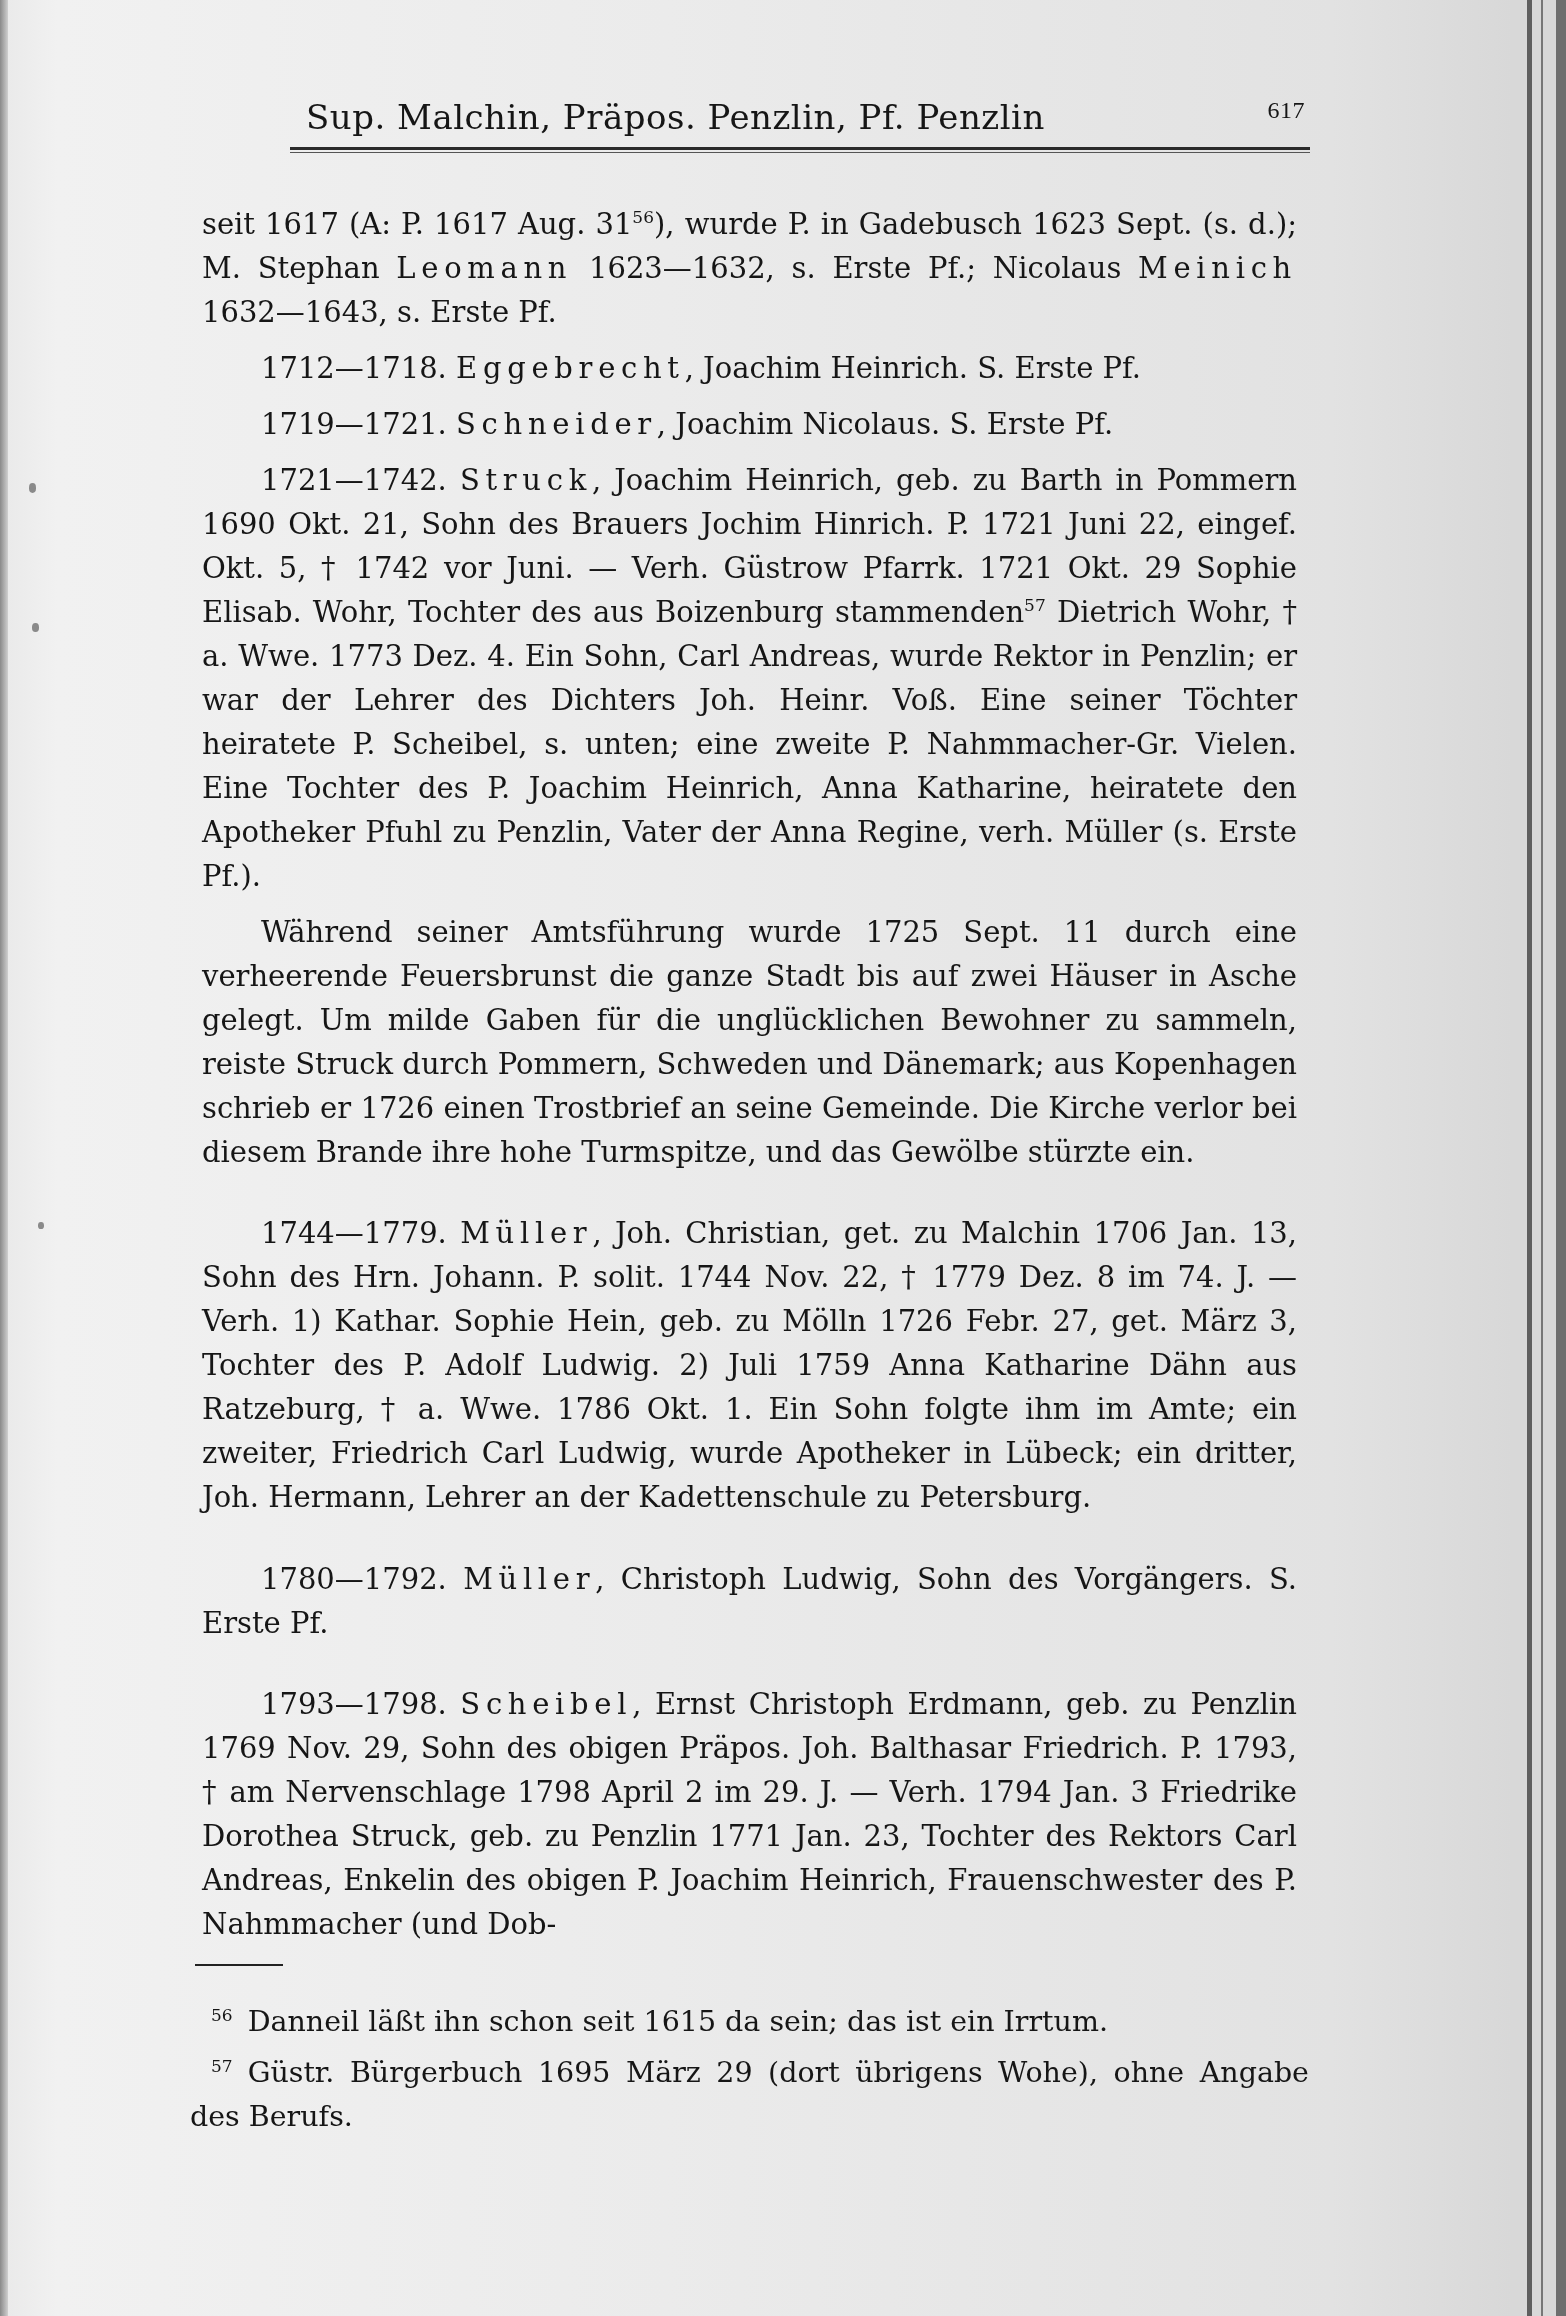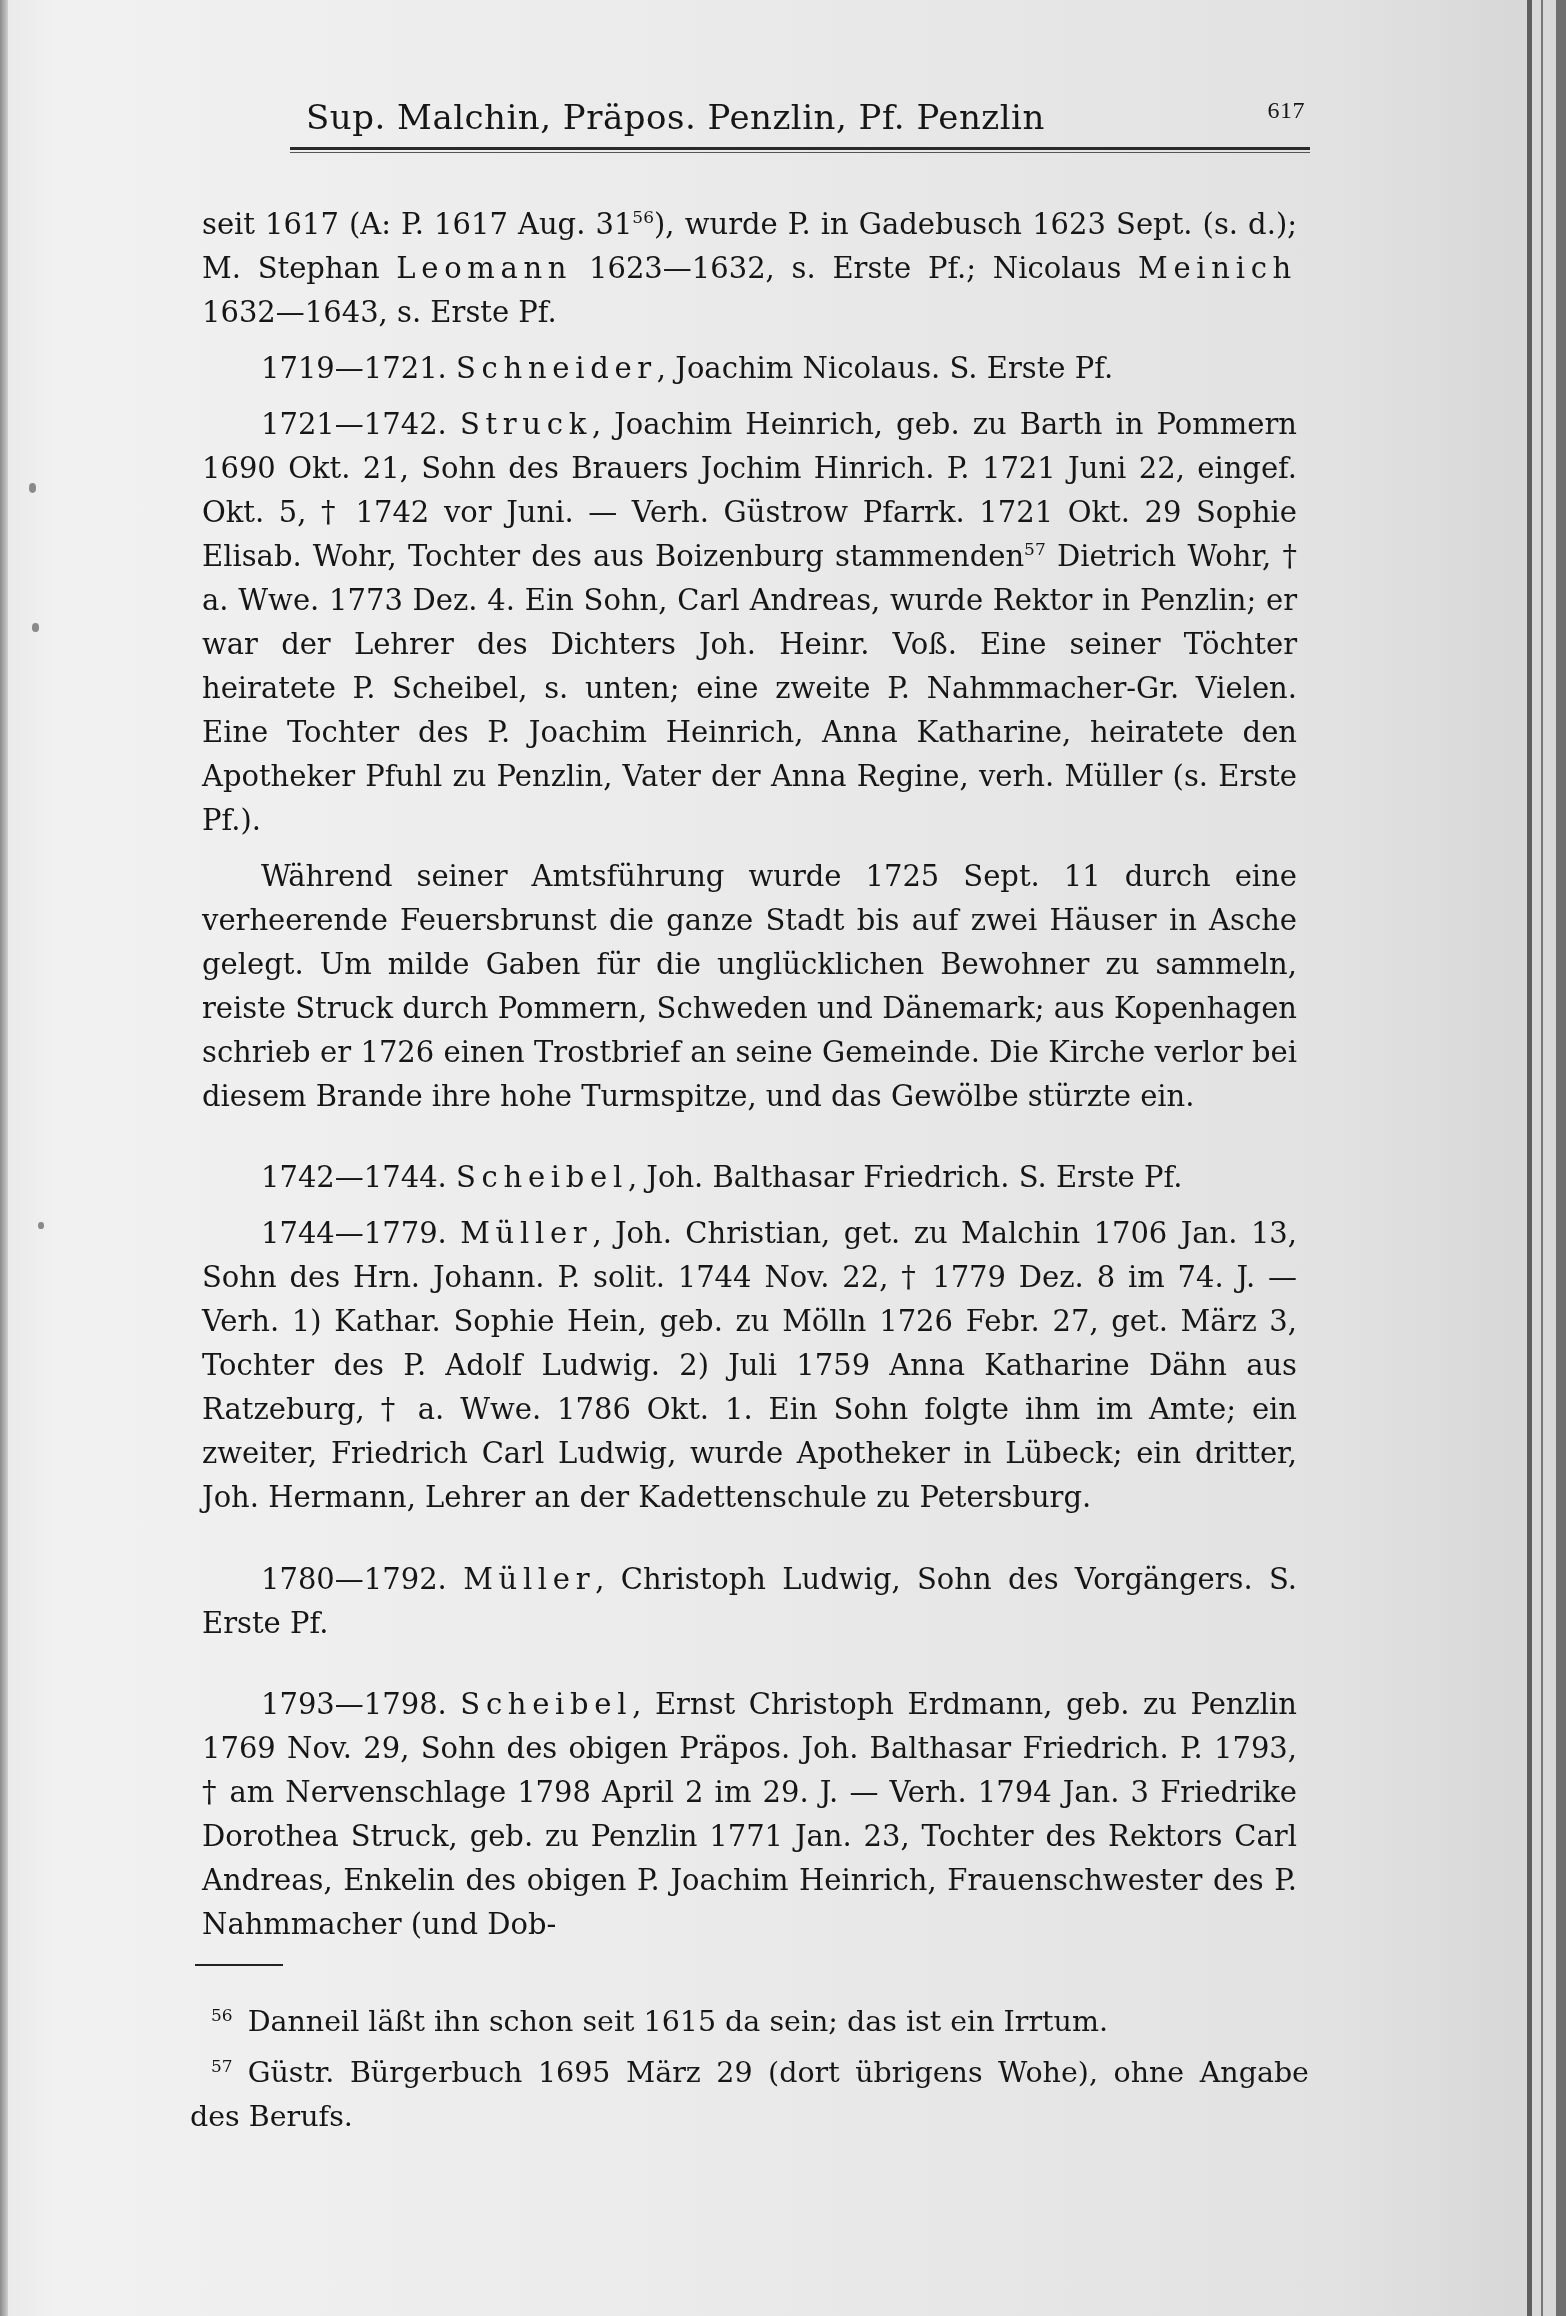--- a/index.html
+++ b/index.html
@@ -82,30 +82,30 @@
     <span class="folio">617</span>
   </div>
   <div class="rule-thick"></div>
   <div class="rule-thin"></div>
 
   <div class="body-text">
 
     <p><span>seit 1617 (A: P. 1617 Aug. 31</span><span class="sup">56</span><span>), wurde P. in Gadebusch 1623 Sept. (s. d.); M. Stephan </span><span class="spaced">Leomann</span><span> 1623—1632, s. Erste Pf.; Nicolaus </span><span class="spaced">Meinich</span><span> 1632—1643, s. Erste Pf.</span></p>
 
 
+    <p class="indent"><span>1712—1718.</span> <span class="spaced">Eggebrecht</span><span>, Joachim Heinrich. S. Erste Pf.</span></p>
 
     <p class="indent"><span>1719—1721.</span> <span class="spaced">Schneider</span><span>, Joachim Nicolaus. S. Erste Pf.</span></p>
 
     <p class="indent"><span>1721—1742.</span> <span class="spaced">Struck</span><span>, Joachim Heinrich, geb. zu Barth in Pommern 1690 Okt. 21, Sohn des Brauers Jochim Hinrich. P. 1721 Juni 22, eingef. Okt. 5, † 1742 vor Juni. — Verh. Güstrow Pfarrk. 1721 Okt. 29 Sophie Elisab. Wohr, Tochter des aus Boizenburg stammenden</span><span class="sup">57</span><span> Dietrich Wohr, † a. Wwe. 1773 Dez. 4. Ein Sohn, Carl Andreas, wurde Rektor in Penzlin; er war der Lehrer des Dichters Joh. Heinr. Voß. Eine seiner Töchter heiratete P. Scheibel, s. unten; eine zweite P. Nahmmacher-Gr. Vielen. Eine Tochter des P. Joachim Heinrich, Anna Katharine, heiratete den Apotheker Pfuhl zu Penzlin, Vater der Anna Regine, verh. Müller (s. Erste Pf.).</span></p>
 
     <p class="indent-lg">Während seiner Amtsführung wurde 1725 Sept. 11 durch eine verheerende Feuersbrunst die ganze Stadt bis auf zwei Häuser in Asche gelegt. Um milde Gaben für die unglücklichen Bewohner zu sammeln, reiste Struck durch Pommern, Schweden und Dänemark; aus Kopenhagen schrieb er 1726 einen Trostbrief an seine Gemeinde. Die Kirche verlor bei diesem Brande ihre hohe Turmspitze, und das Gewölbe stürzte ein.</p>
 
     <div class="gap"></div>
 
-    <p class="indent"><span>1742—1744.</span> <span class="spaced">Scheibel</span><span>, Joh. Balthasar Friedrich. S. Erste Pf.</span></p>
 
     <p class="indent"><span>1744—1779.</span> <span class="spaced">Müller</span><span>, Joh. Christian, get. zu Malchin 1706 Jan. 13, Sohn des Hrn. Johann. P. solit. 1744 Nov. 22, † 1779 Dez. 8 im 74. J. — Verh. 1) Kathar. Sophie Hein, geb. zu Mölln 1726 Febr. 27, get. März 3, Tochter des P. Adolf Ludwig. 2) Juli 1759 Anna Katharine Dähn aus Ratzeburg, † a. Wwe. 1786 Okt. 1. Ein Sohn folgte ihm im Amte; ein zweiter, Friedrich Carl Ludwig, wurde Apotheker in Lübeck; ein dritter, Joh. Hermann, Lehrer an der Kadettenschule zu Petersburg.</span></p>
 
     <div class="gap"></div>
 
     <p class="indent"><span>1780—1792.</span> <span class="spaced">Müller</span><span>, Christoph Ludwig, Sohn des Vorgängers. S. Erste Pf.</span></p>
 
     <div class="gap"></div>
 
     <p class="indent"><span>1793—1798.</span> <span class="spaced">Scheibel</span><span>, Ernst Christoph Erdmann, geb. zu Penzlin 1769 Nov. 29, Sohn des obigen Präpos. Joh. Balthasar Friedrich. P. 1793, † am Nervenschlage 1798 April 2 im 29. J. — Verh. 1794 Jan. 3 Friedrike Dorothea Struck, geb. zu Penzlin 1771 Jan. 23, Tochter des Rektors Carl Andreas, Enkelin des obigen P. Joachim Heinrich, Frauenschwester des P. Nahmmacher (und Dob-</span></p>

